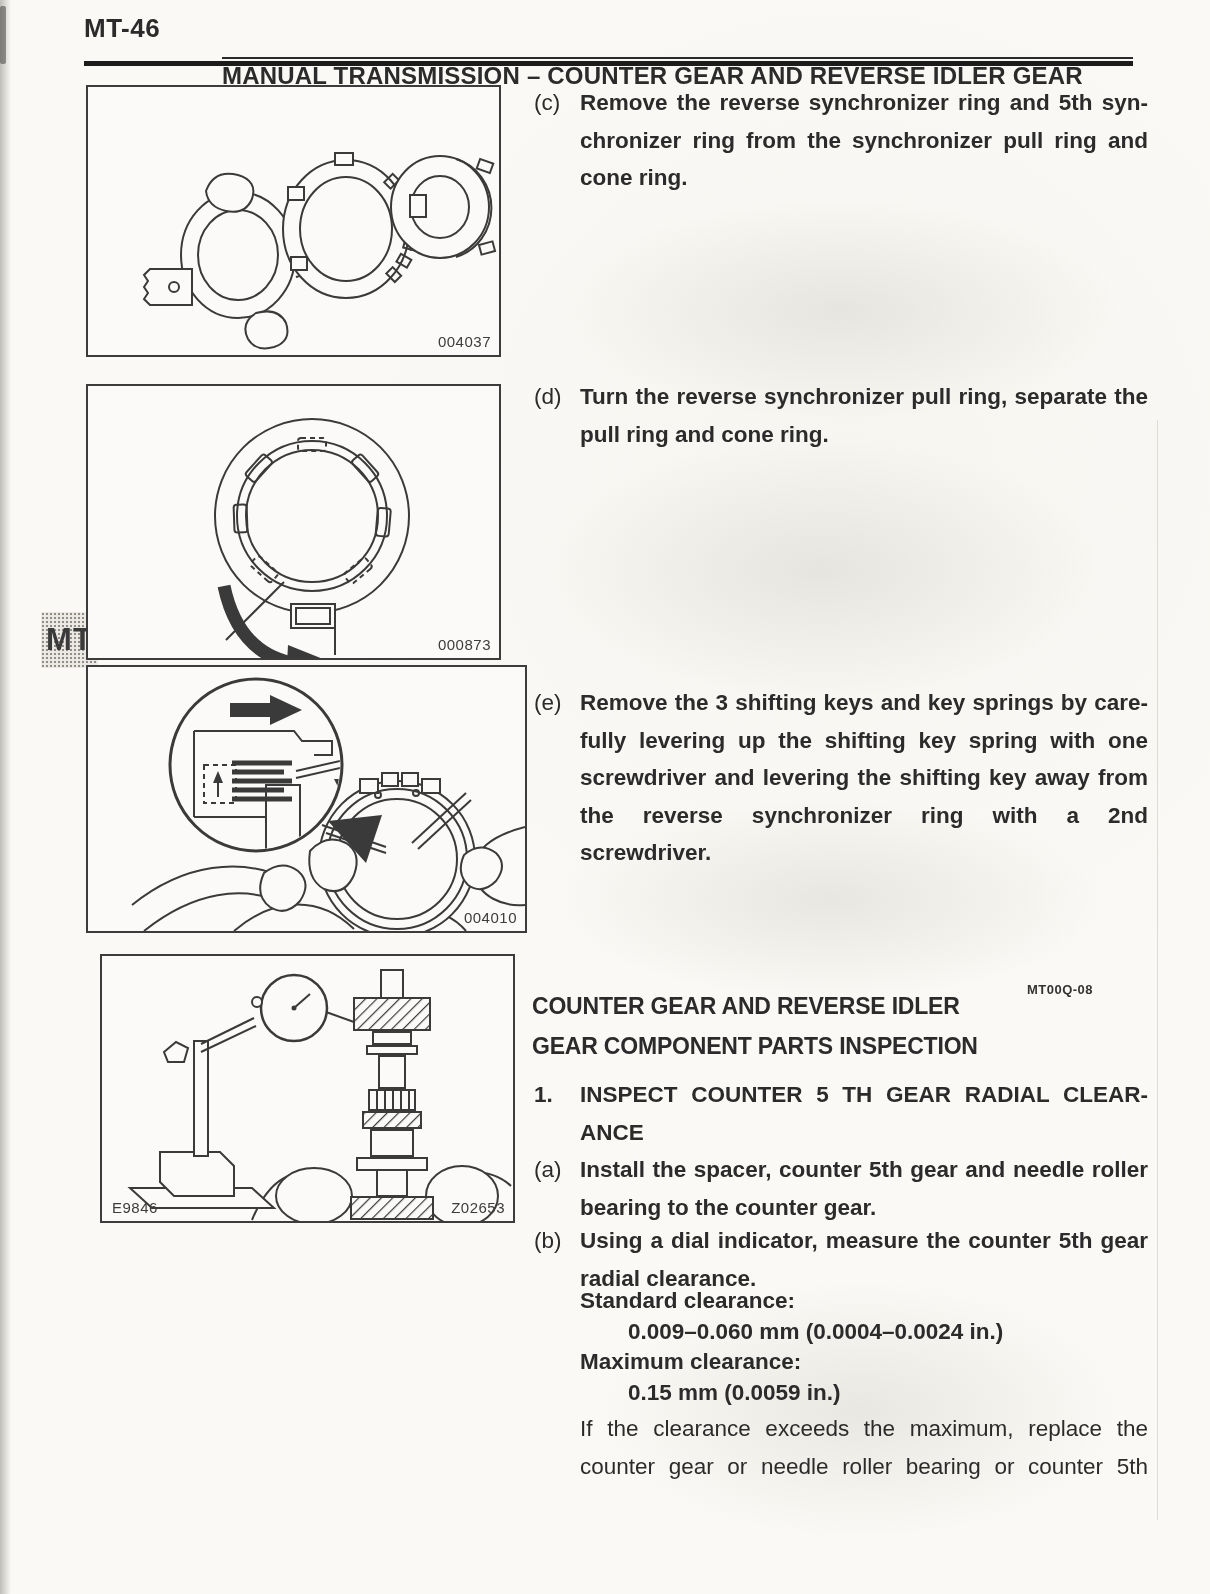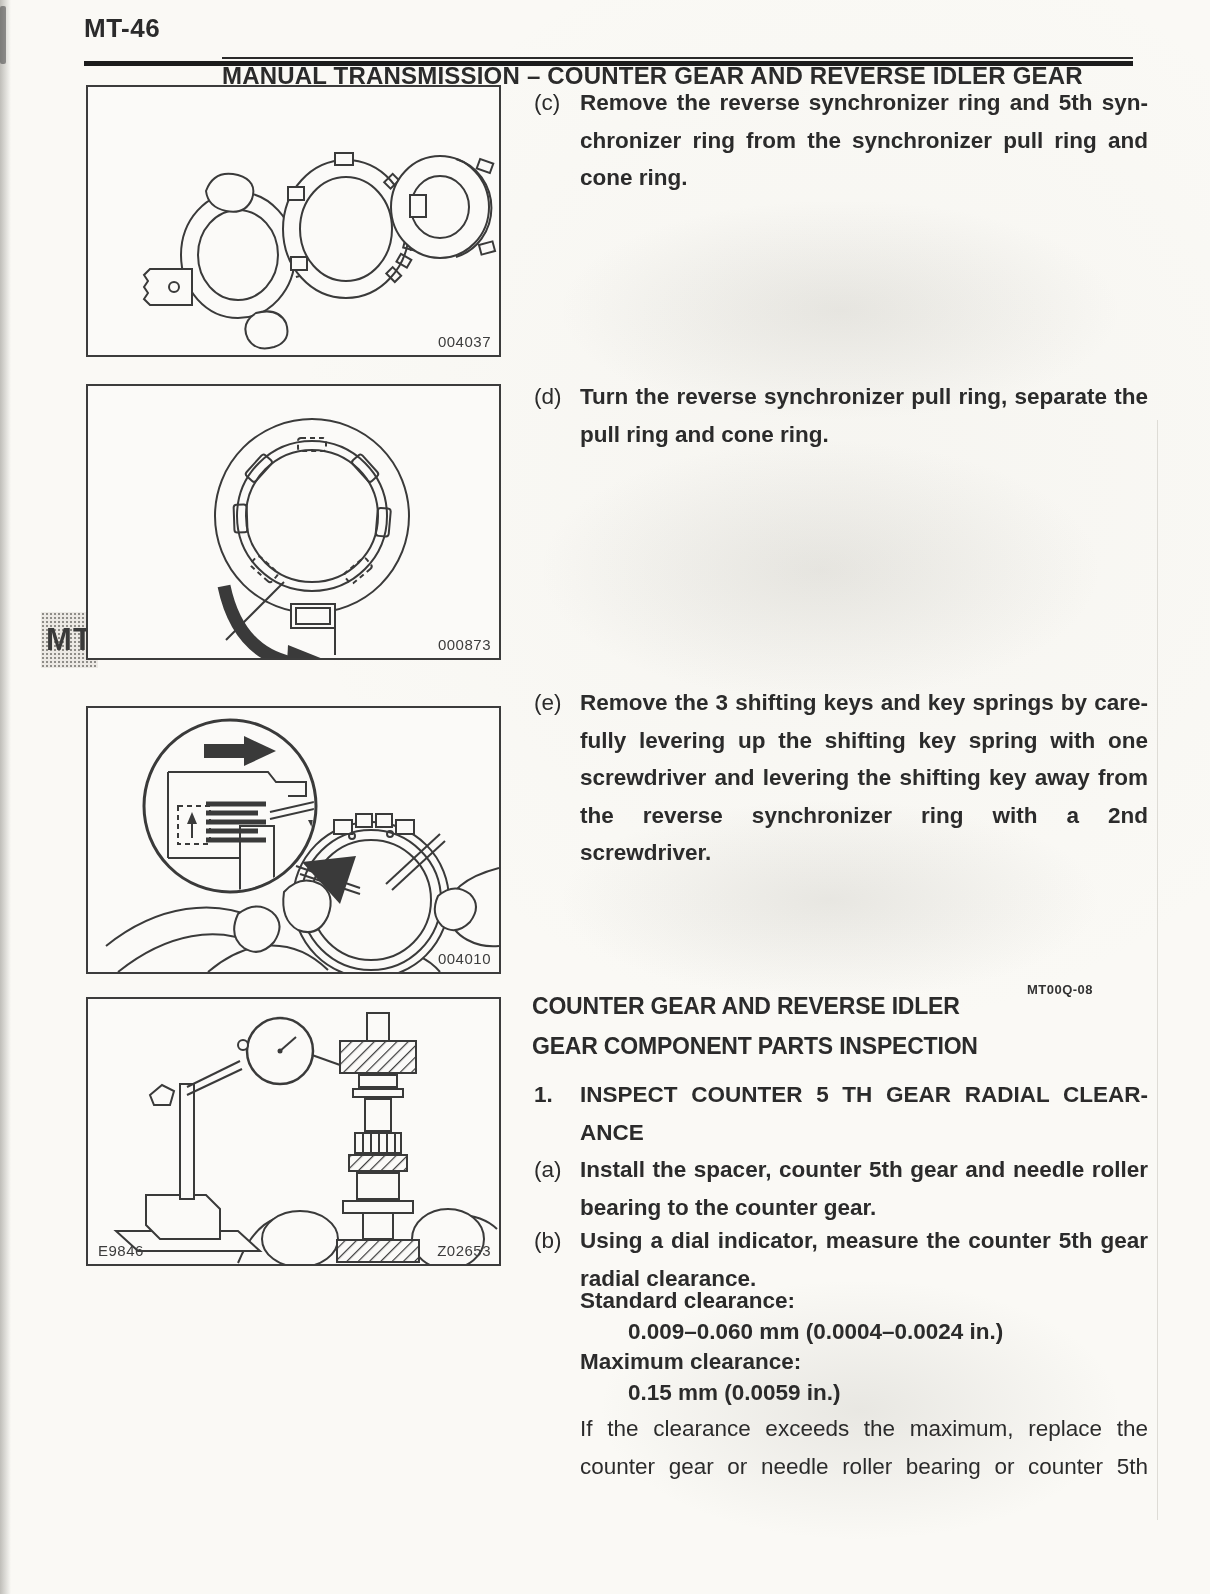--- a/index.html
+++ b/index.html
@@ -139,21 +139,21 @@
         <rect x="208" y="222" width="34" height="16"></rect>
         <line x1="138" y1="254" x2="196" y2="196"></line>
         <line x1="247" y1="243" x2="247" y2="269"></line>
         <path d="M136,200 Q150,266 204,277" stroke-width="13"></path>
         <polygon points="200,259 250,279 198,296" fill="#3a3a3a" stroke="none"></polygon>
       </g>
     </svg>
     <span class="figcode br">000873</span>
   </div>
 
-  <div class="figbox" style="top:706px;height:264px;">
+  <div class="figbox" style="top:665px;height:264px;padding-left:26px;">
     <svg viewBox="0 0 411 264">
       <defs>
           <clipPath id="insetclip">
             <circle cx="142" cy="98" r="84"></circle>
           </clipPath>
         </defs>
       <g stroke="#3a3a3a" stroke-width="2" fill="none">
 
         <path d="M18,238 C70,196 128,190 172,212"></path>
         <path d="M30,264 C80,224 130,218 168,236"></path>
@@ -201,21 +201,21 @@
           <line x1="252" y1="88" x2="182" y2="104"></line>
           <line x1="252" y1="95" x2="182" y2="111"></line>
           <rect x="228" y="74" width="9" height="40" fill="#3a3a3a" stroke="none"></rect>
           <polygon points="220,112 245,112 232,136" fill="#3a3a3a" stroke="none"></polygon>
         </g>
       </g>
     </svg>
     <span class="figcode br">004010</span>
   </div>
 
-  <div class="figbox" style="top:997px;height:265px;">
+  <div class="figbox" style="top:954px;height:265px;margin-left:14px;">
     <svg viewBox="0 0 411 265">
       <defs>
         <pattern id="h4" width="8" height="8" patternUnits="userSpaceOnUse" patternTransform="rotate(45)">
           <rect width="8" height="8" fill="#fbfaf8"></rect>
           <line x1="0" y1="0" x2="0" y2="8" stroke="#3a3a3a" stroke-width="2.4"></line>
         </pattern>
       </defs>
       <g stroke="#3a3a3a" stroke-width="2" fill="none">
 
         <path d="M150,264 C170,215 200,208 235,225"></path>

